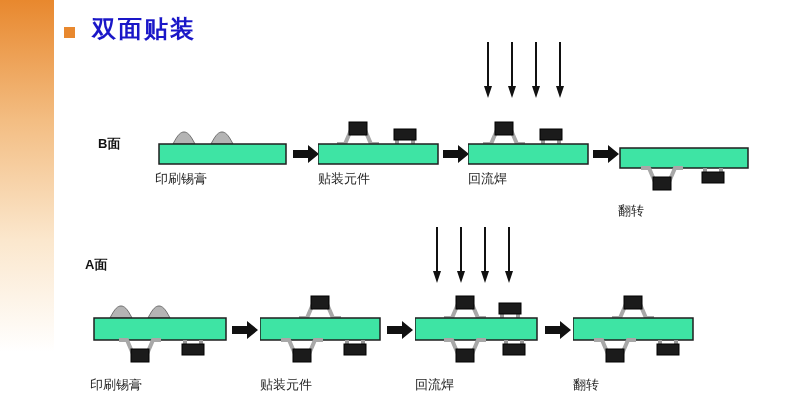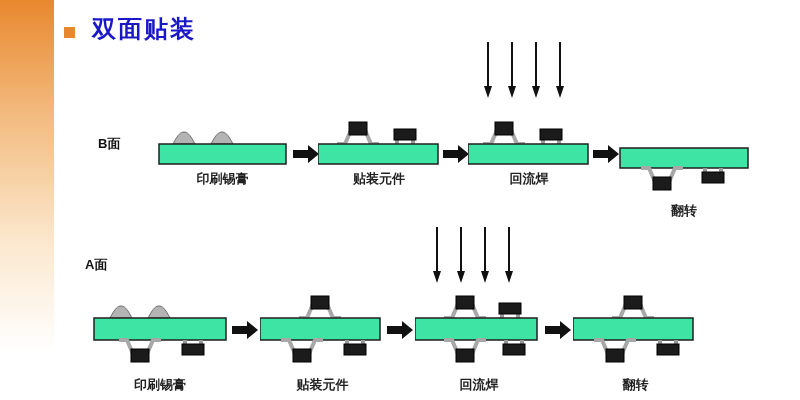--- a/index.html
+++ b/index.html
@@ -18,21 +18,21 @@
   .page-title{
     position:absolute;left:92px;top:13px;
     font-size:24px;font-weight:bold;color:var(--title-blue,#1a17c8);
     letter-spacing:2px;
   }
   .side-label{
     position:absolute;font-size:13px;font-weight:bold;color:#111;
   }
   .step-label{
     position:absolute;font-size:13px;color:var(--label-text,#1f1f1f);
-    text-align:center;font-weight:bold;
+    text-align:left;font-weight:normal;
   }
   .scene{position:absolute;}
   .board{fill:var(--board-green,#3ee4a4);stroke:#1f1f1f;stroke-width:1.5;}
   .barrow{position:absolute;}
 </style>
 </head>
 <body>
 
 <div id="stage">
 

